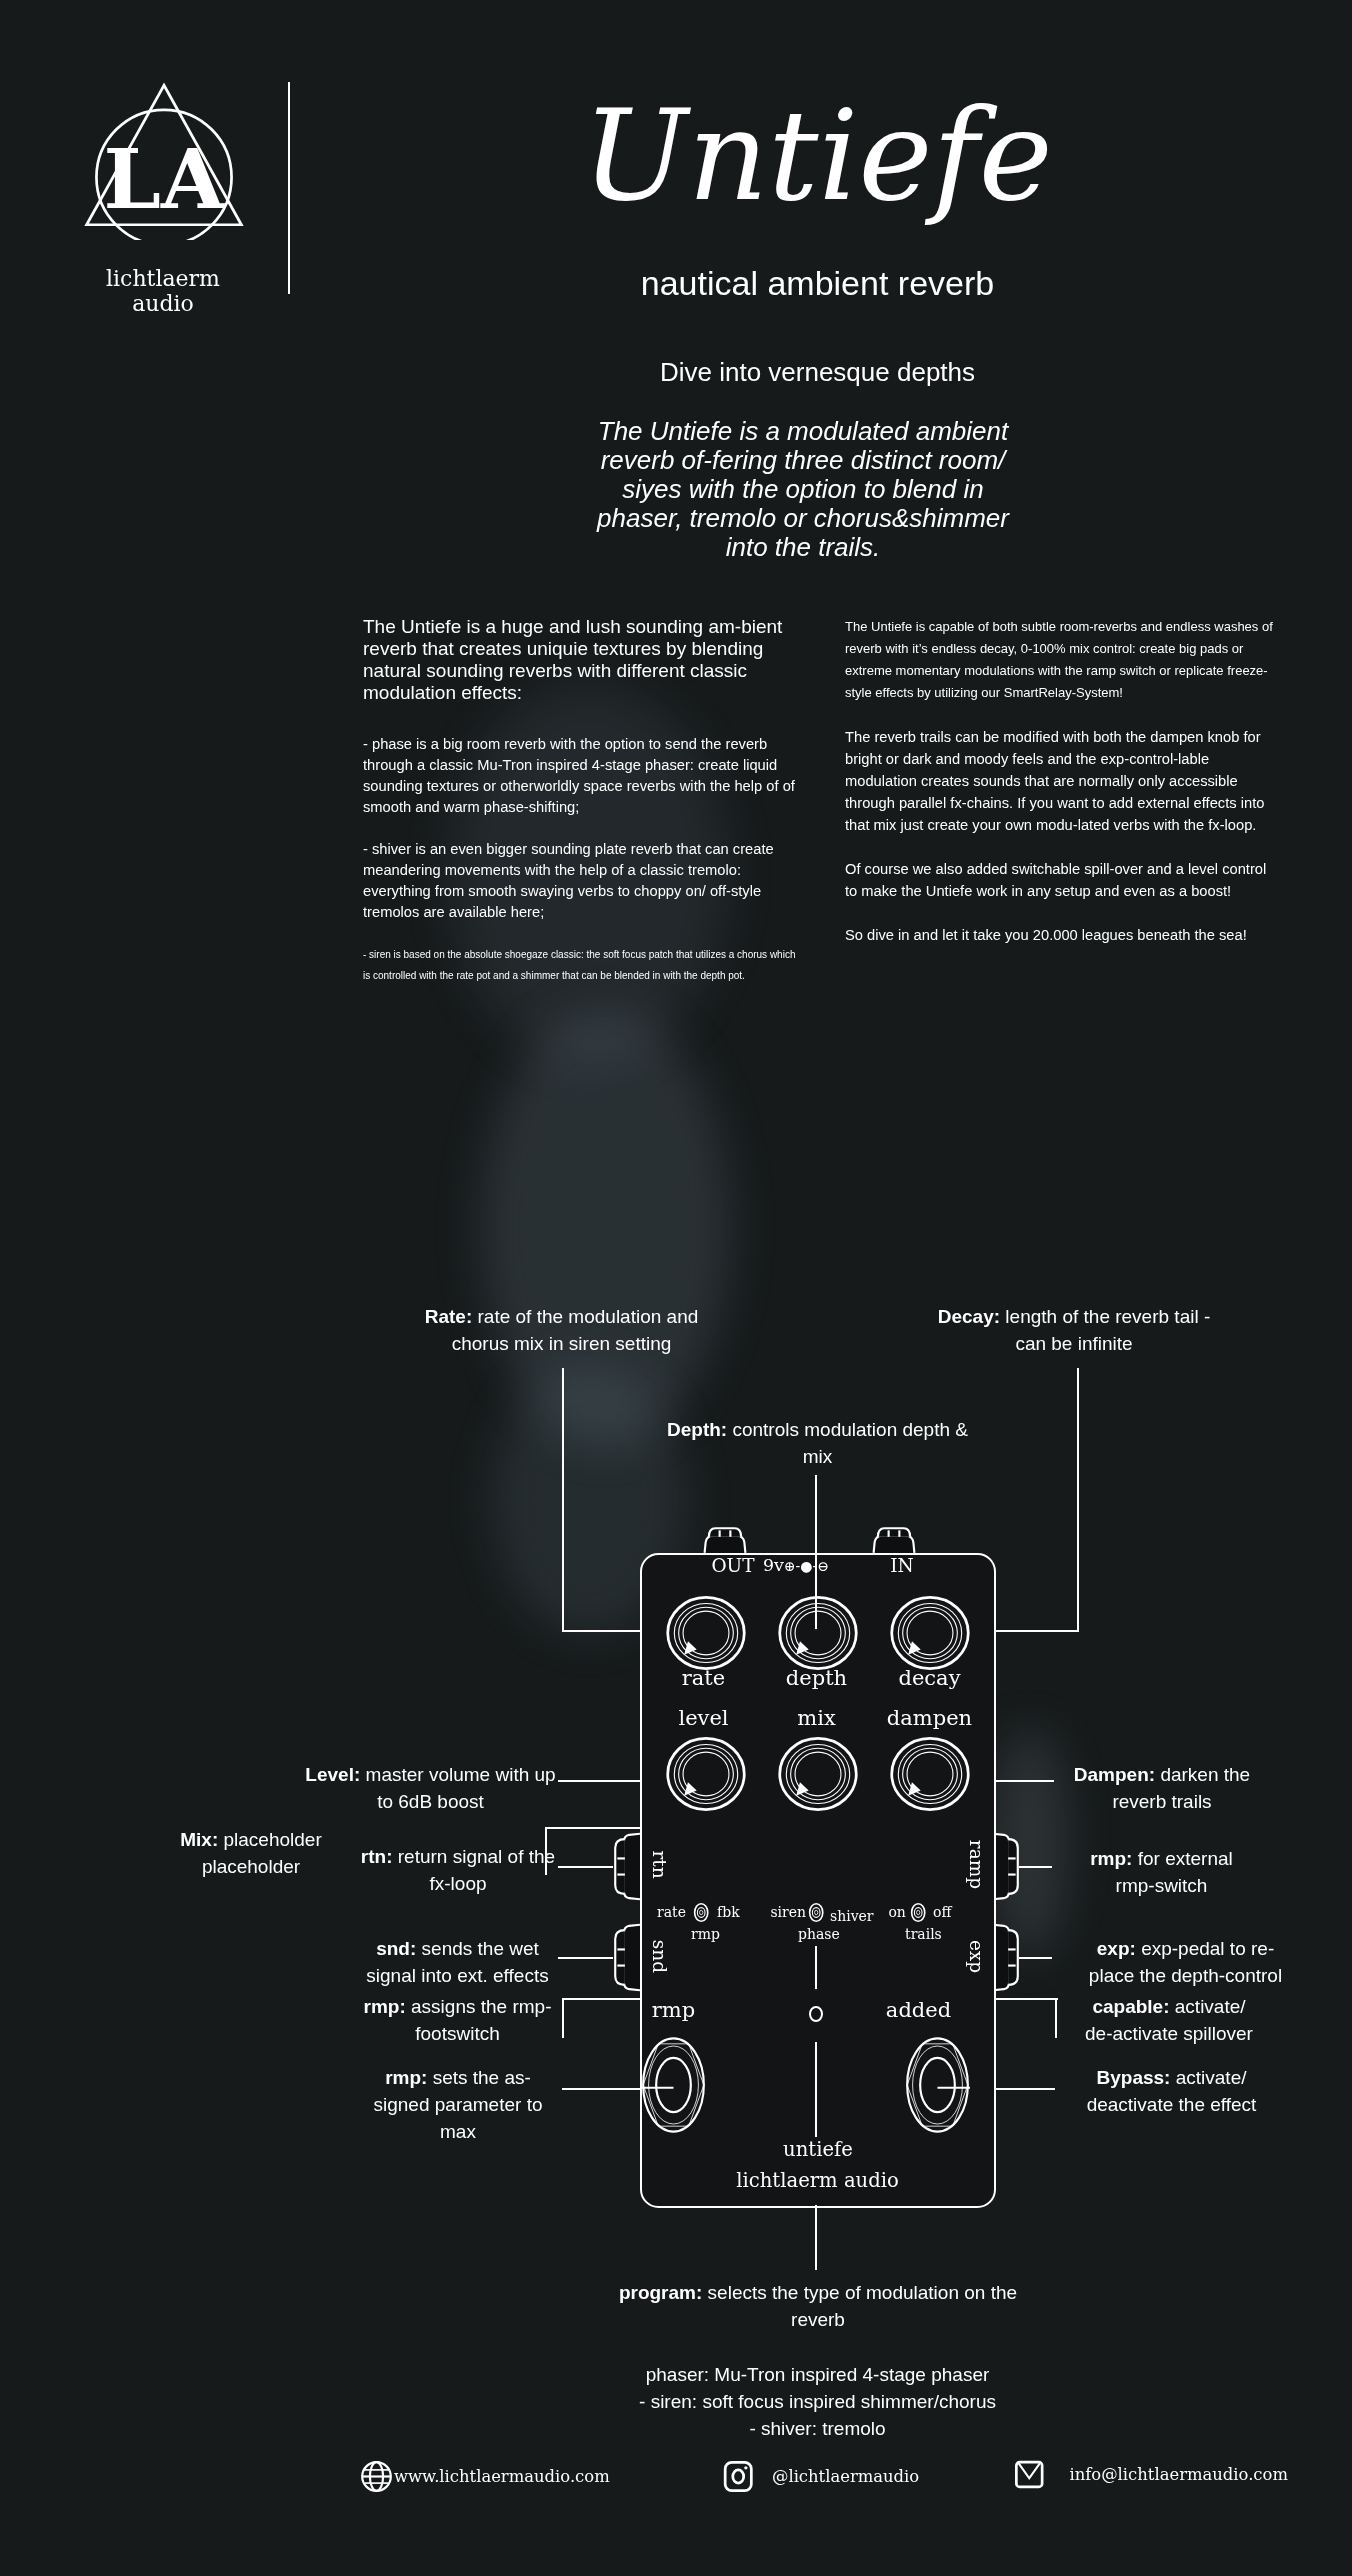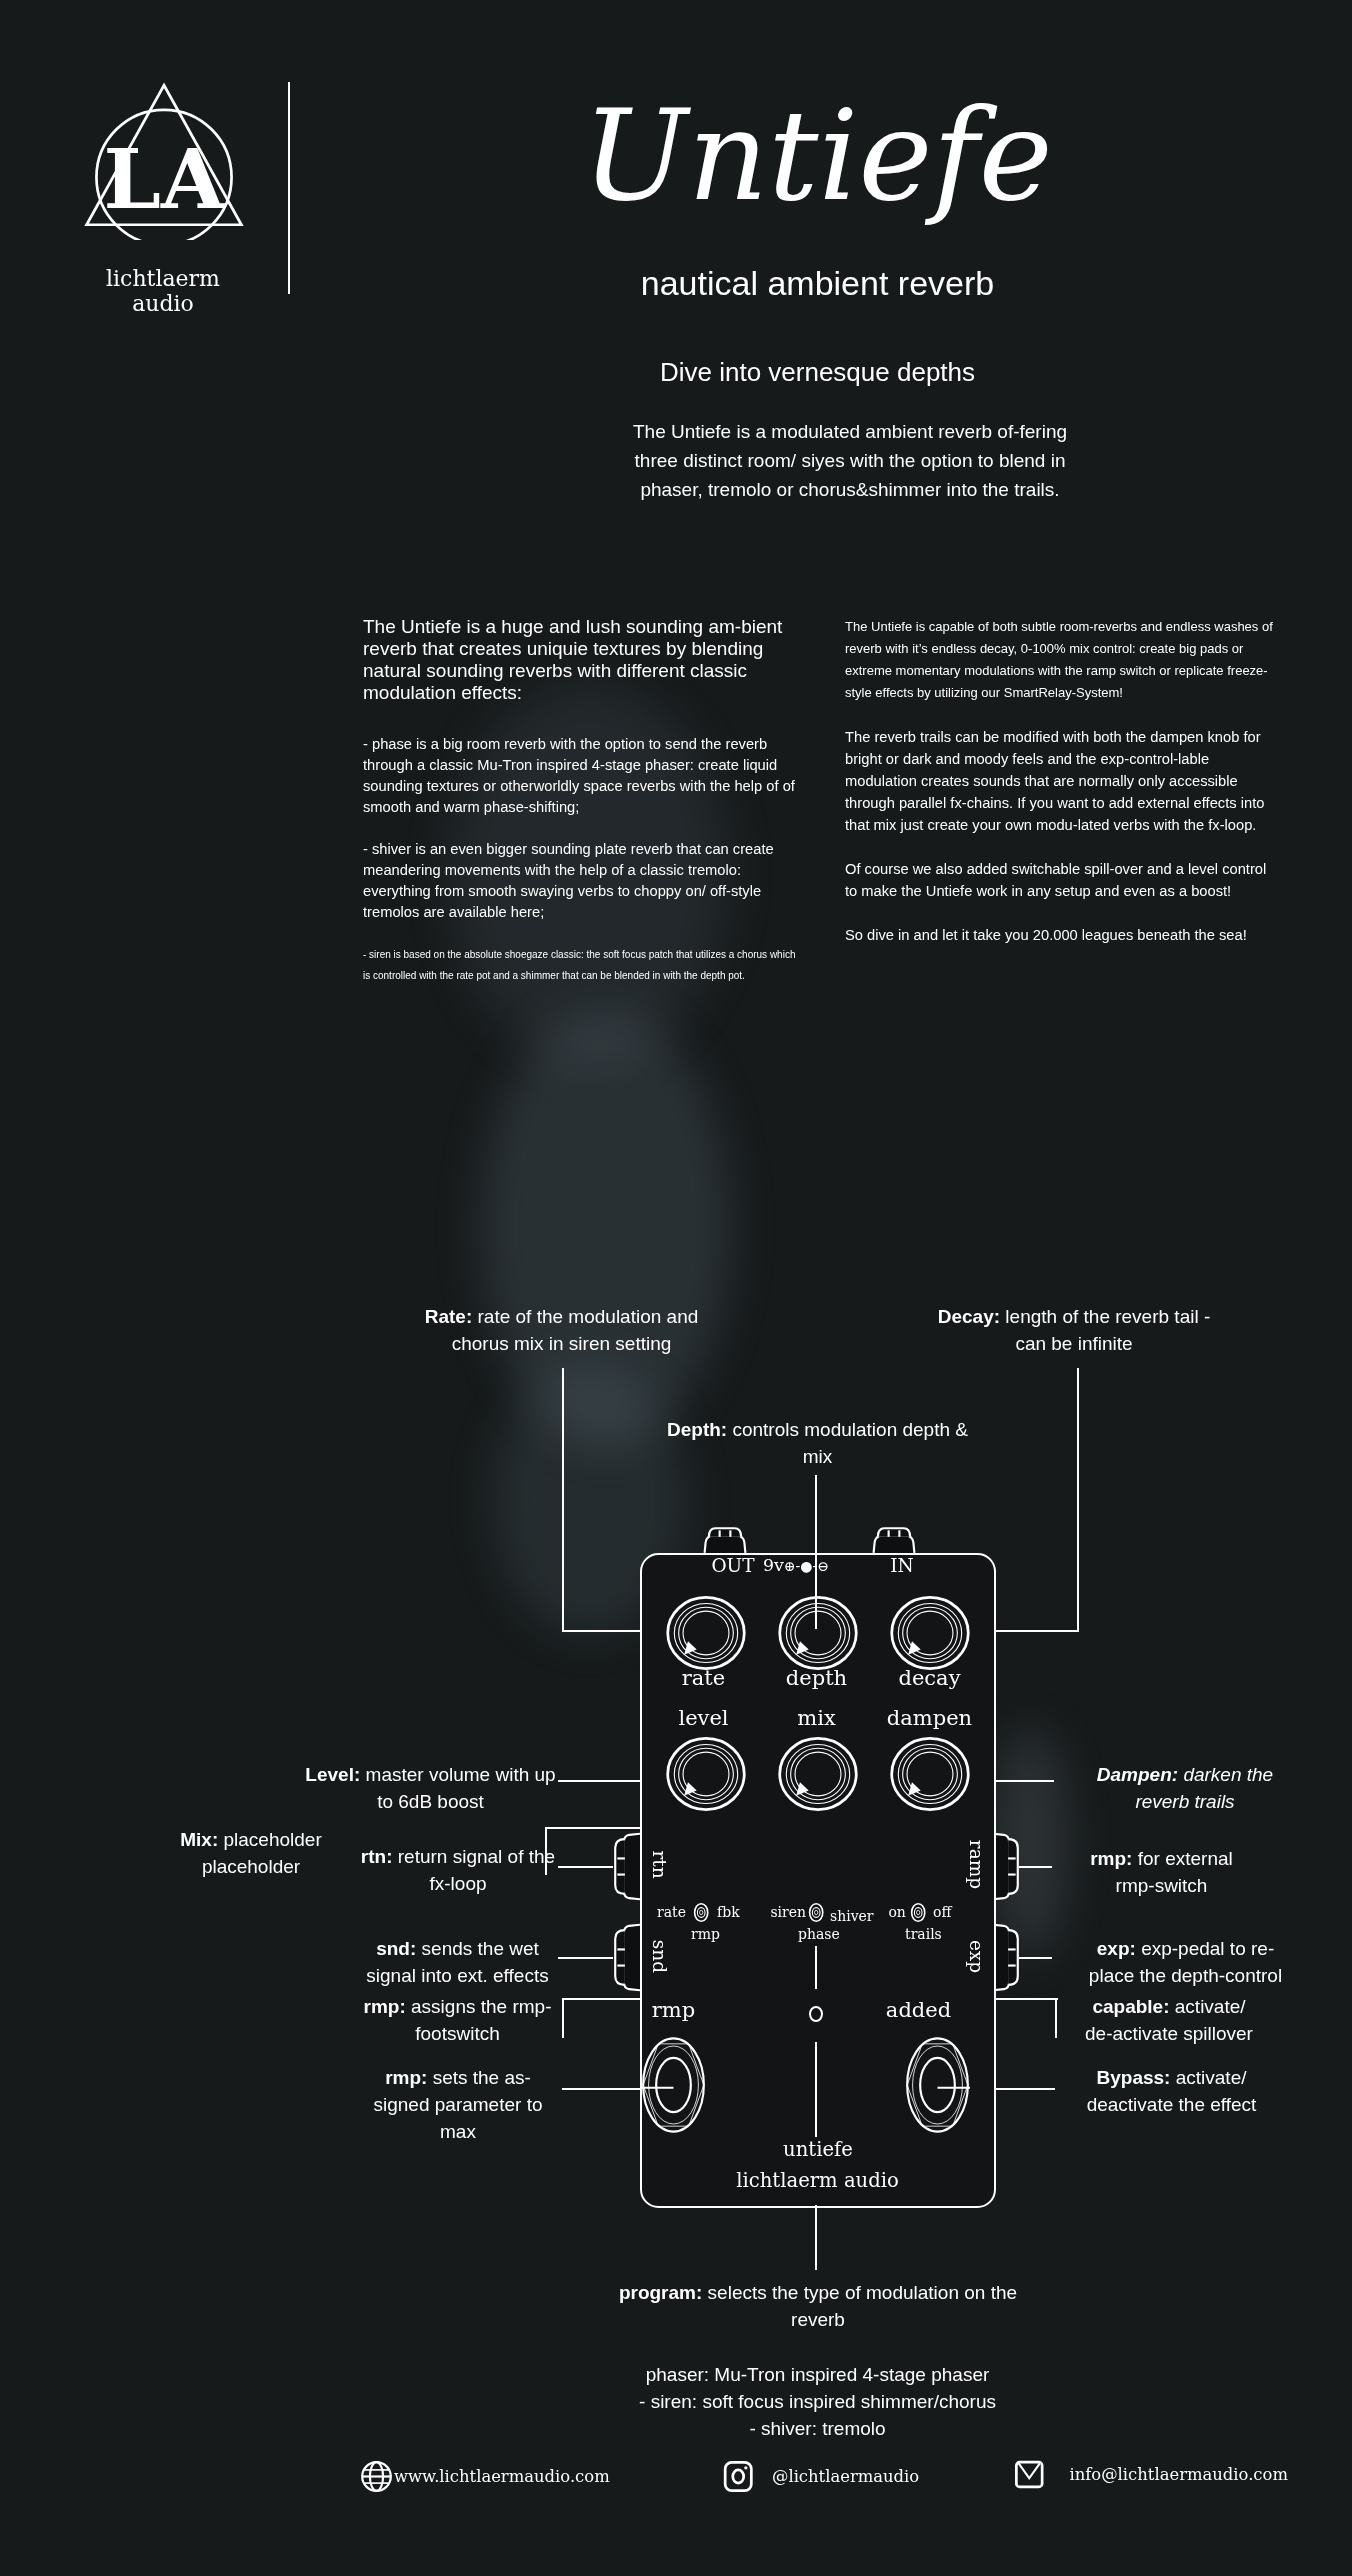--- a/index.html
+++ b/index.html
@@ -34,21 +34,21 @@
     <text x="150" y="232" text-anchor="middle" font-family="DejaVu Serif, serif" font-size="150" font-weight="bold" fill="#fff">LA</text>
   </svg>
 </div>
 <div class="abs serif center" style="left:76px;top:266px;width:174px;font-size:22px;">lichtlaerm audio</div>
 <div class="vline" style="left:288px;top:82px;height:212px;"></div>
 
 <div class="abs serif center" style="left:545px;top:90px;width:545px;font-size:125px;line-height:131px;font-style:italic;">Untiefe</div>
 <div class="abs sans center" style="left:545px;top:264px;width:545px;font-size:34px;font-weight:300;">nautical ambient reverb</div>
 
 <div class="abs sans center" style="left:545px;top:357px;width:545px;font-size:26px;">Dive into vernesque depths</div>
-<div class="abs sans center" style="left:632px;top:417px;width:436px;font-size:19px;line-height:29px;">The Untiefe is a modulated ambient reverb of-fering three distinct room/ siyes with the option to blend in phaser, tremolo or chorus&amp;shimmer into the trails.</div>
+<div class="abs sans center" style="left:585px;top:417px;width:436px;font-size:26px;line-height:29px;font-style:italic;">The Untiefe is a modulated ambient reverb of-fering three distinct room/ siyes with the option to blend in phaser, tremolo or chorus&amp;shimmer into the trails.</div>
 
 <div class="abs" style="left:363px;top:616px;width:436px;">
   <div style="font-size:19px;line-height:22px;margin-bottom:30px;">The Untiefe is a huge and lush sounding am-bient reverb that creates uniquie textures by blending natural sounding reverbs with different classic modulation effects:</div>
   <div style="font-size:14.7px;line-height:21px;margin-bottom:21px;">- phase is a big room reverb with the option to send the reverb through a classic Mu-Tron inspired 4-stage phaser: create liquid sounding textures or otherworldly space reverbs with the help of of smooth and warm phase-shifting;</div>
   <div style="font-size:14.7px;line-height:21px;margin-bottom:21px;">- shiver is an even bigger sounding plate reverb that can create meandering movements with the help of a classic tremolo: everything from smooth swaying verbs to choppy on/ off-style tremolos are available here;</div>
   <div style="font-size:10px;line-height:21px;">- siren is based on the absolute shoegaze classic: the soft focus patch that utilizes a chorus which is controlled with the rate pot and a shimmer that can be blended in with the depth pot.</div>
 </div>
 
 <div class="abs" style="left:845px;top:616px;width:431px;">
   <div style="font-size:13px;line-height:22px;margin-bottom:22px;">The Untiefe is capable of both subtle room-reverbs and endless washes of reverb with it’s endless decay, 0-100% mix control: create big pads or extreme momentary modulations with the ramp switch or replicate freeze-style effects by utilizing our SmartRelay-System!</div>
@@ -96,21 +96,21 @@
 <div class="vline" style="left:545px;top:1827px;height:48px;"></div>
 <div class="hline" style="left:545px;top:1827px;width:272px;"></div>
 <div class="vline" style="left:815px;top:1777px;height:52px;"></div>
 <div class="hline" style="left:558px;top:1866px;width:55px;"></div>
 <div class="hline" style="left:558px;top:1957px;width:55px;"></div>
 <div class="hline" style="left:562px;top:1998px;width:106px;"></div>
 <div class="vline" style="left:562px;top:1998px;height:40px;"></div>
 <div class="vline" style="left:666px;top:1946px;height:53px;"></div>
 <div class="hline" style="left:562px;top:2088px;width:114px;"></div>
 
-<div class="callout" style="left:1087px;top:1761px;width:196px;font-style:italic;">
+<div class="callout" style="left:1064px;top:1761px;width:196px;">
   <b>Dampen:</b> <span>darken the reverb trails</span>
 </div>
 <div class="callout" style="left:1069px;top:1845px;width:185px;">
   <b>rmp:</b> <span>for external rmp-switch</span>
 </div>
 <div class="callout" style="left:1079px;top:1935px;width:213px;">
   <b>exp:</b> <span>exp-pedal to re-place the depth-control</span>
 </div>
 <div class="callout" style="left:1079px;top:1993px;width:180px;">
   <b>capable:</b> <span>activate/ de-activate spillover</span>

